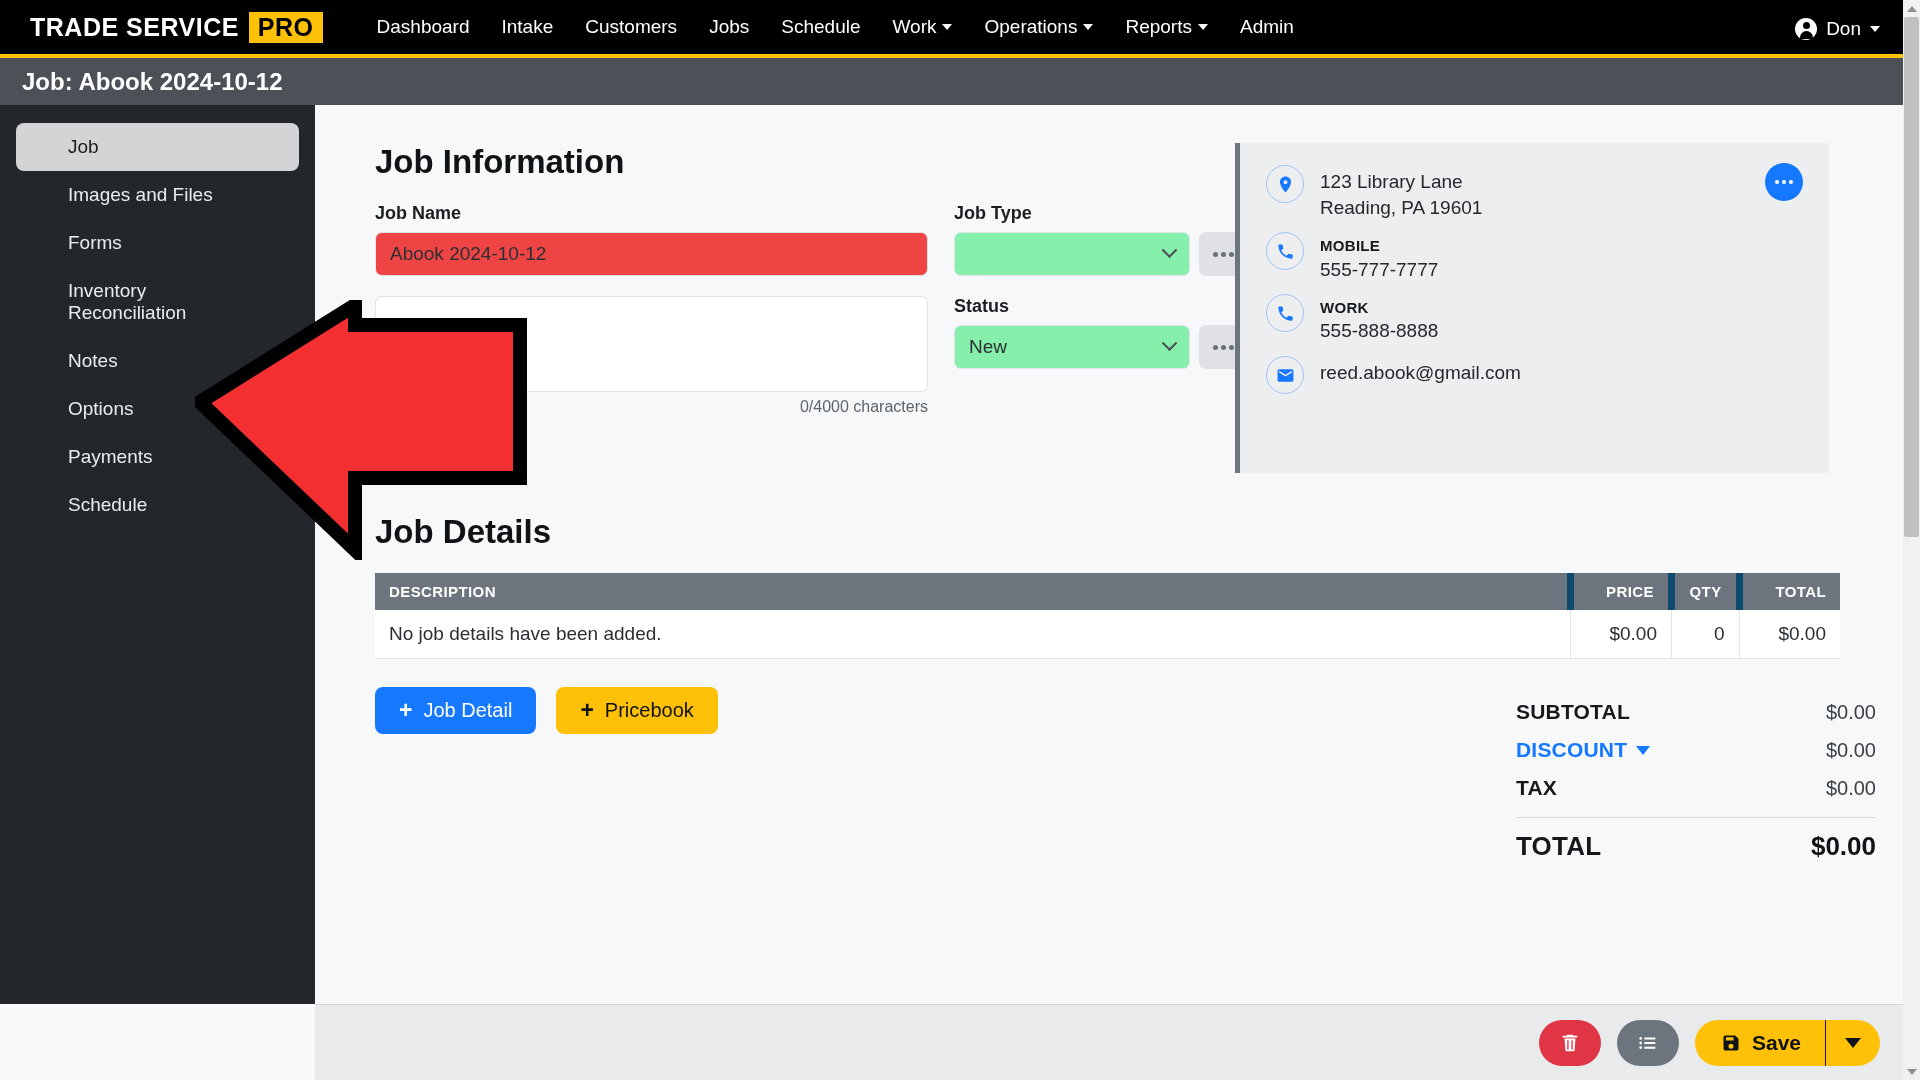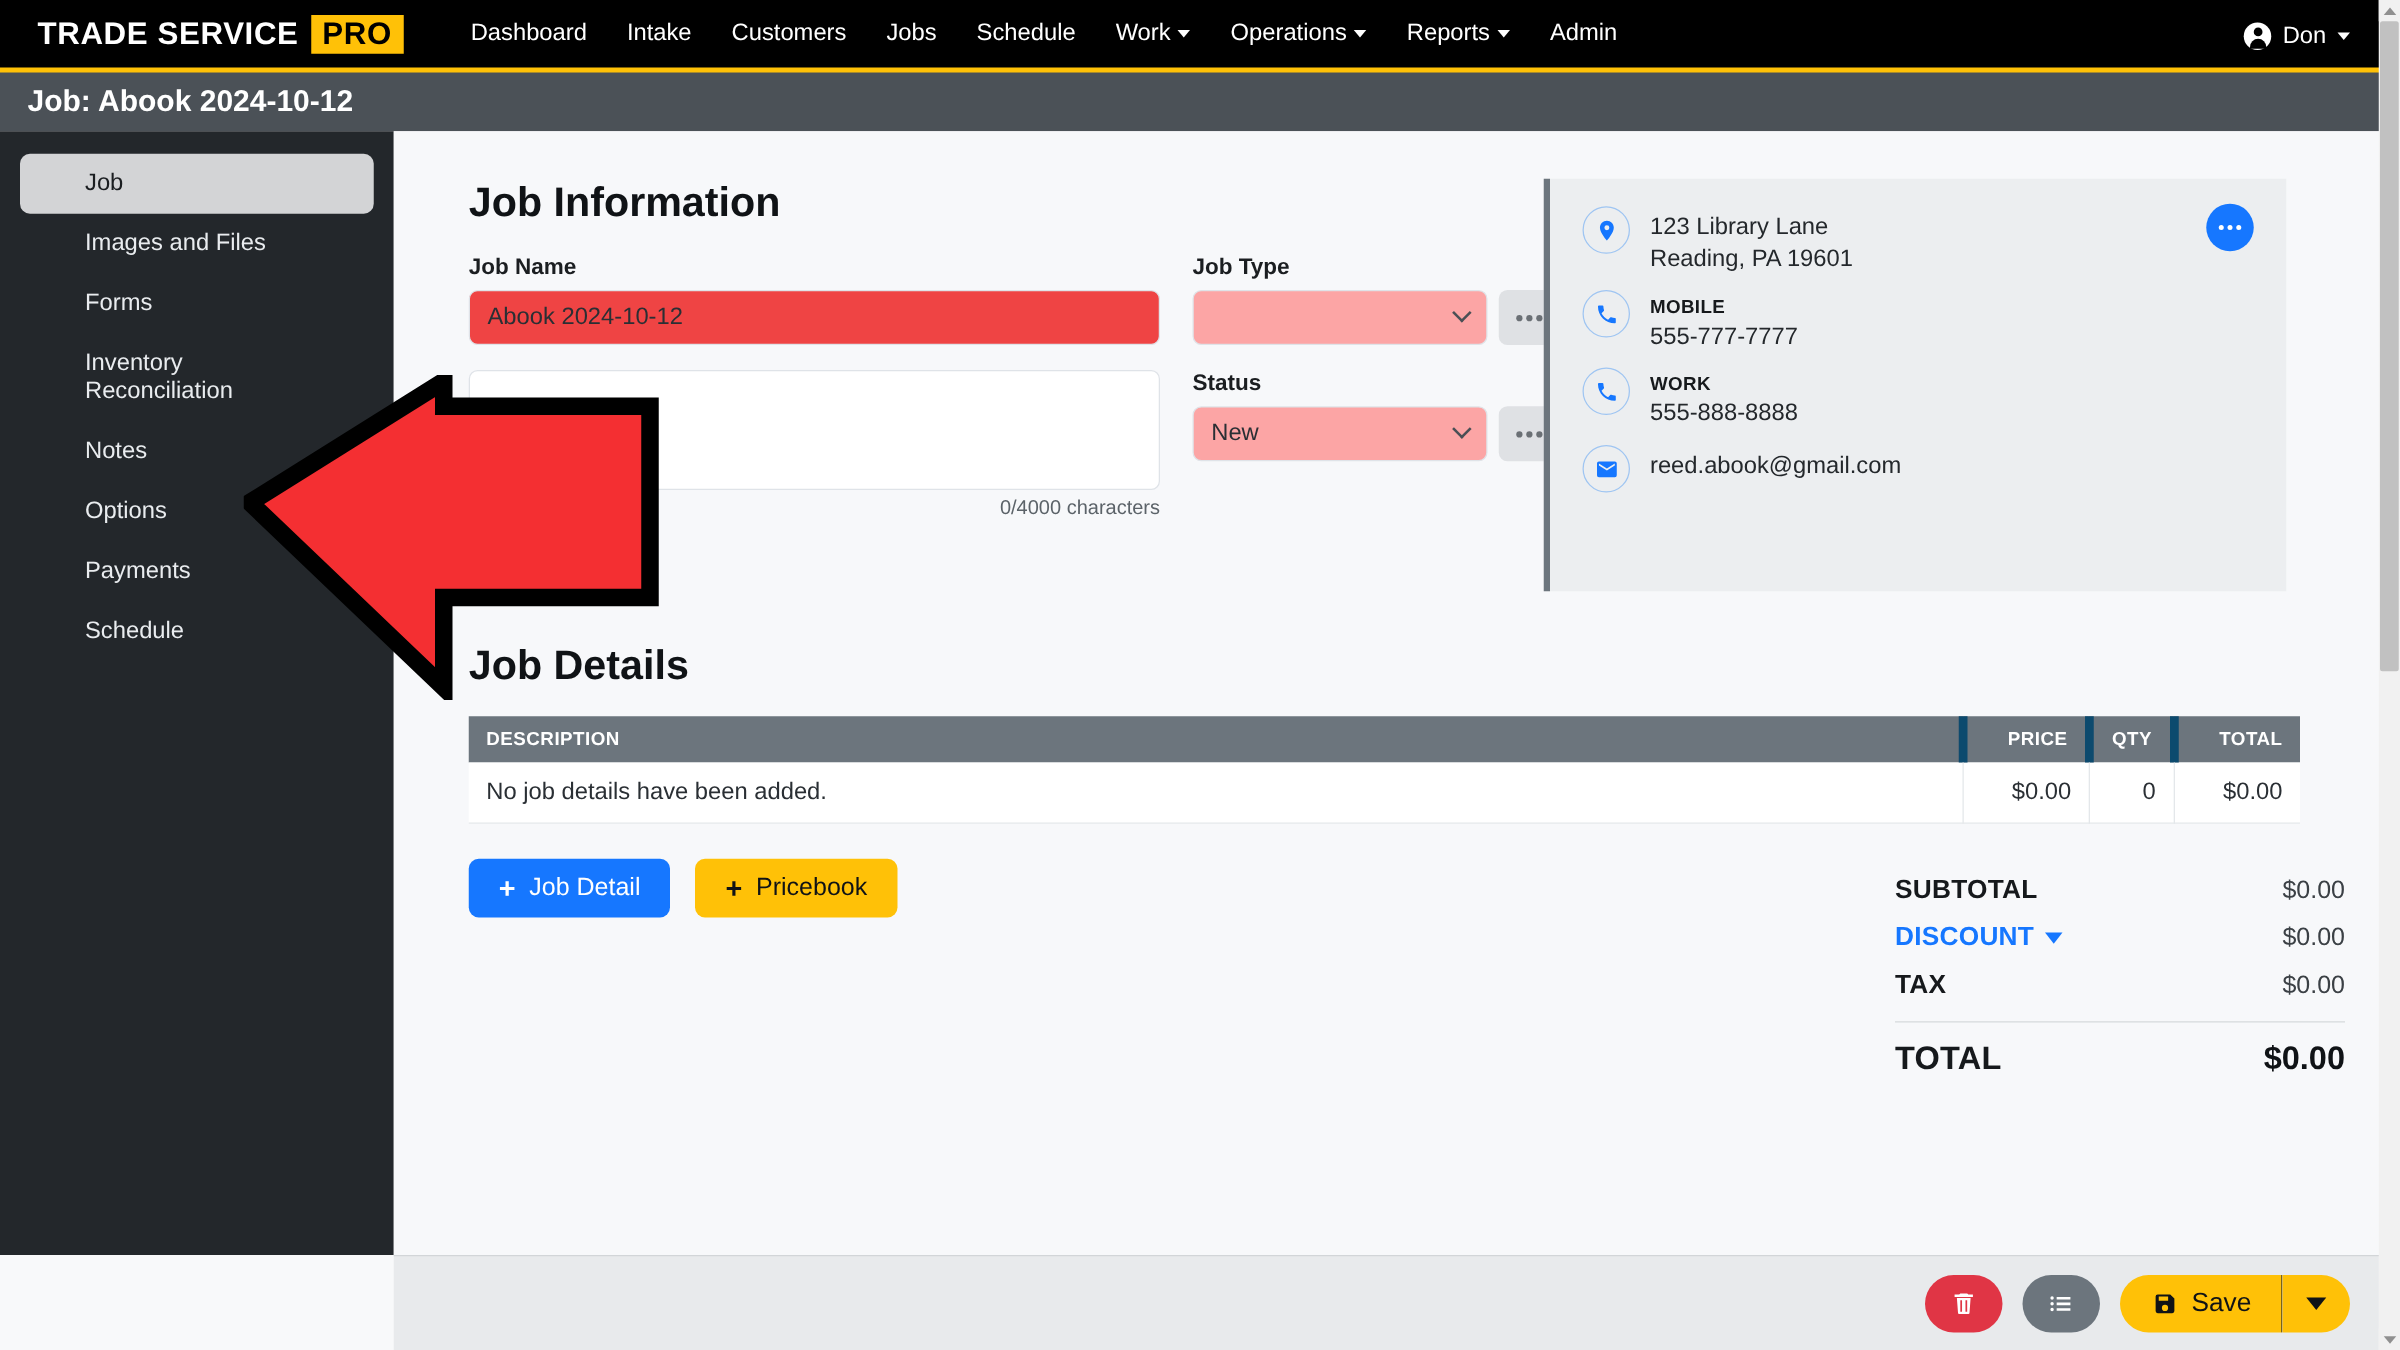--- a/index.html
+++ b/index.html
@@ -92,21 +92,21 @@
     display: flex; align-items: center;
   }
   .textarea {
     width: 553px; height: 96px; border: 1px solid #dfe3e8; border-radius: 7px;
     background: #fff;
   }
   .charcount { width: 553px; text-align: right; font-size: 16px; color: #5c6369; margin-top: 6px; }
   .sel-wrap { display: flex; gap: 9px; align-items: center; }
   .select {
     width: 236px; height: 44px; border: 1px solid #dfe3e8; border-radius: 7px;
-    background: #fca5a5; font-size: 19px; color: #2a2f34; padding: 0 14px;
+    background: #86efac; font-size: 19px; color: #2a2f34; padding: 0 14px;
     display: flex; align-items: center; justify-content: space-between;
   }
   .chev {
     width: 11px; height: 11px; border-right: 2px solid #4a4f55;
     border-bottom: 2px solid #4a4f55; transform: rotate(45deg) translate(-3px,-3px);
   }
   .dots-btn {
     width: 48px; height: 44px; background: #dfe1e4; border-radius: 7px;
     display: flex; align-items: center; justify-content: center; gap: 3px; cursor: pointer;
   }
@@ -187,21 +187,21 @@
     display: flex; align-items: center; justify-content: flex-end;
     padding-right: 40px; gap: 16px;
   }
   .fbtn {
     height: 46px; border-radius: 24px; display: flex; align-items: center;
     justify-content: center; cursor: pointer; border: none;
   }
   .fbtn.del { width: 62px; background: #e03545; }
   .fbtn.list { width: 62px; background: #6c757d; }
   .fbtn svg { width: 22px; height: 22px; fill: #fff; }
-  .save-group { display: flex; height: 46px; }
+  .save-group { display: flex; height: 46px; font-weight: bold; }
   .save-main {
     background: #ffc107; color: #101316; border-radius: 24px 0 0 24px;
     display: flex; align-items: center; gap: 11px; padding: 0 24px 0 26px;
     font-size: 21px; cursor: pointer; border-right: 1px solid #151719;
   }
   .save-main svg { width: 20px; height: 20px; fill: #101316; }
   .save-caret {
     background: #ffc107; border-radius: 0 24px 24px 0; width: 54px;
     display: flex; align-items: center; justify-content: center; cursor: pointer;
   }

